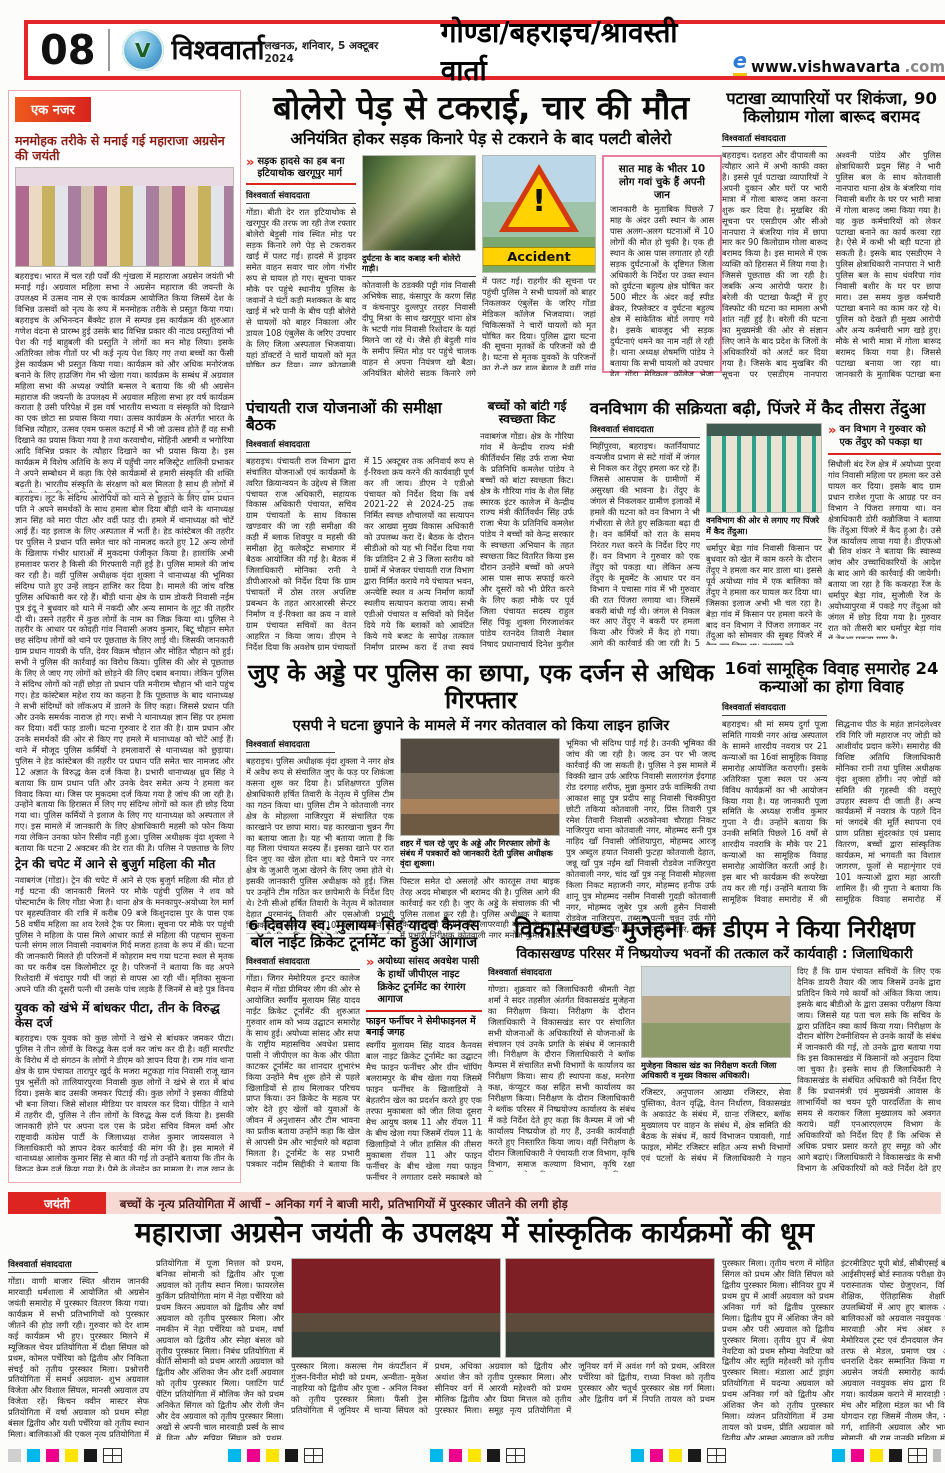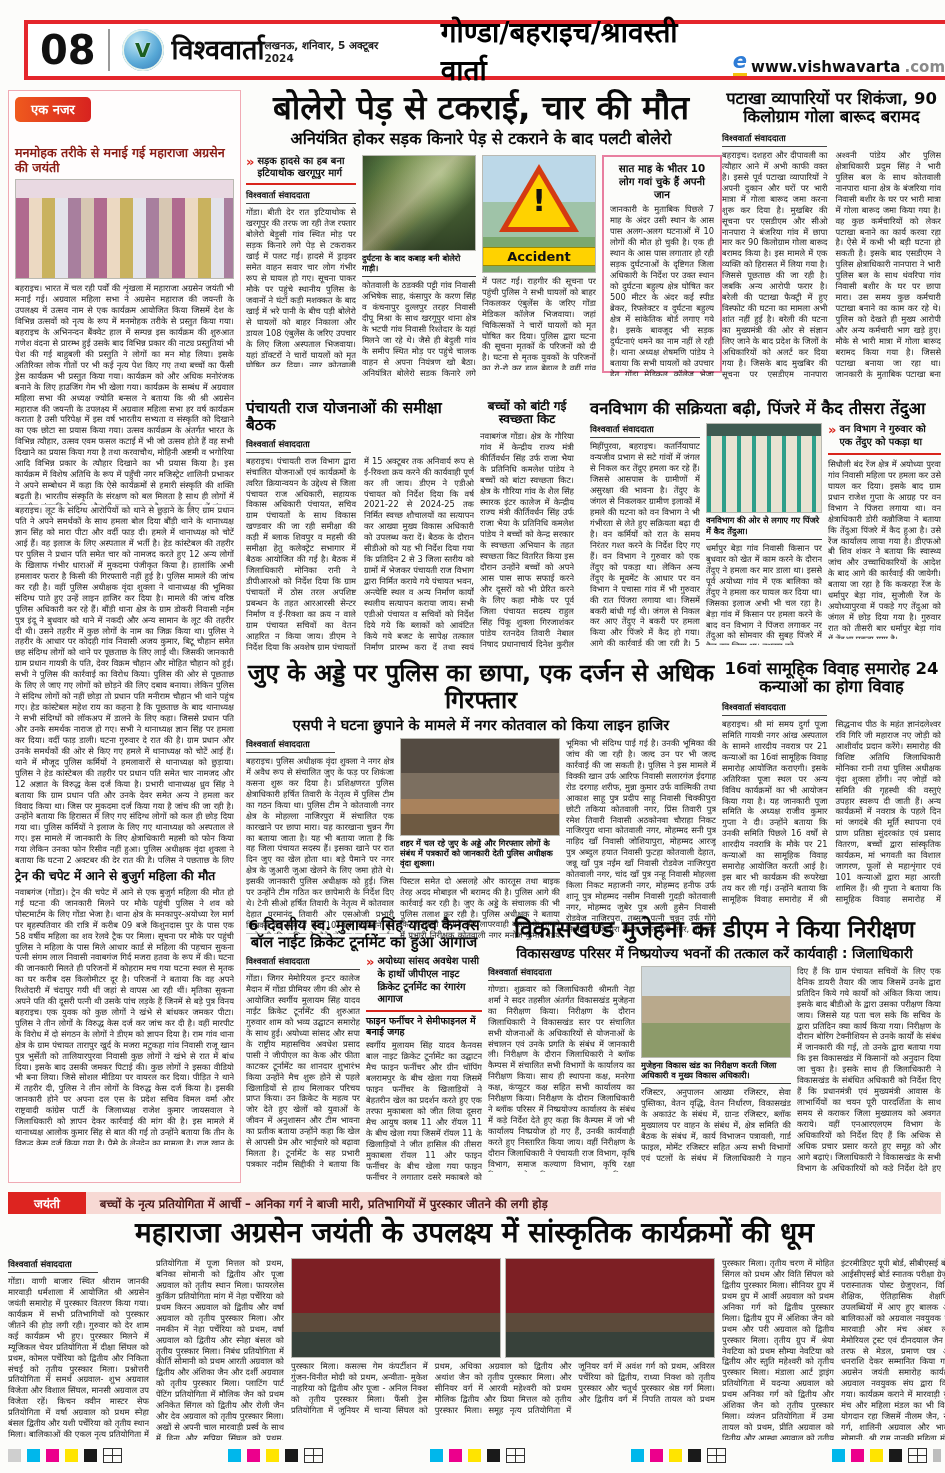--- a/index.html
+++ b/index.html
@@ -53,36 +53,36 @@
   .tri-i{position:absolute;left:50%;top:18px;transform:translateX(-50%);width:0;height:0;
          border-left:31px solid transparent;border-right:31px solid transparent;border-bottom:53px solid #ffd200;}
   .bang{position:absolute;left:50%;top:30px;transform:translateX(-50%);font-weight:bold;
         font-size:30px;color:#111;line-height:1;}
   .signbar{position:absolute;left:50%;bottom:6px;transform:translateX(-50%);background:#ffd200;
            color:#111;font-weight:bold;font-size:13px;padding:1px 24px;border:1px solid #9c8a00;}
   
   .leftcol{position:absolute;left:8px;top:90px;width:233px;height:1093px;border:1px solid #f0aab4;
            box-sizing:border-box;padding:4px 6px;background:#fffdfd;}
   .eklabel{display:inline-block;background:linear-gradient(90deg,#ef5a1e,#d8231f);color:#fff;
-           font-weight:bold;font-size:13px;padding:3px 16px 4px;border-radius:5px;margin:2px 0 23px;}
+           font-weight:bold;font-size:13px;padding:3px 16px 4px;border-radius:0;margin:2px 0 11px;}
   .ekhead{font-size:12.6px;font-weight:bold;color:#8a1c14;line-height:1.2;margin-bottom:4px;}
   .subhead2{font-size:12.2px;font-weight:bold;color:#0c0c0c;line-height:1.2;margin:6px 0 3px;}
   
   .main{position:absolute;left:246px;top:90px;width:695px;height:1093px;}
   .blk{position:absolute;box-sizing:border-box;}
   .row{display:flex;gap:6px;}
   .pinkbox{border:2px solid #e87fa0;padding:5px 6px;box-sizing:border-box;}
   .pinkbox .t{font-size:10.3px;font-weight:bold;text-align:center;line-height:1.25;margin-bottom:4px;color:#0c0c0c;}
   .pull{font-size:9.8px;font-weight:bold;line-height:1.3;display:flex;gap:3px;color:#121212;}
   .pull .arr{color:#d9251c;font-size:13px;line-height:1;}
   
   .strip{position:absolute;left:8px;top:1192px;width:933px;height:22px;background:#f7d9d4;
          display:flex;align-items:center;}
   .striplabel{background:#dd2420;color:#fff;font-weight:bold;font-size:12px;height:100%;
-              display:flex;align-items:center;padding:0 26px;}
+              display:flex;align-items:center;padding:0 36px;}
   .striptext{font-size:11.6px;font-weight:bold;color:#4a1a1a;padding-left:14px;}
   .bigbh{position:absolute;left:8px;top:1218px;width:933px;text-align:center;font-size:28px;
          font-weight:bold;color:#0b0b0b;line-height:1.1;}
   .botwrap{position:absolute;left:8px;top:1258px;width:933px;height:182px;display:flex;gap:7px;}
   .cols3{column-count:3;column-gap:7px;height:62px;margin-top:3px;}
   
   .cbars{position:absolute;left:8px;top:1448px;width:933px;height:15px;display:flex;
          justify-content:space-between;align-items:center;}
   .cgrp{display:flex;gap:6px;align-items:center;}
   .sq{width:13px;height:13px;}
@@ -114,20 +114,21 @@
   </div>
 
   <div class="leftcol">
     <div class="eklabel">एक नजर</div>
     <div class="ekhead">मनमोहक तरीके से मनाई गई महाराजा अग्रसेन की जयंती</div>
     <div class="photo ph-women" style="height:100px;"></div>
     <div class="bt" style="height:222px;margin-top:4px;">बहराइच। भारत में चल रही पर्वों की शृंखला में महाराजा अग्रसेन जयंती भी मनाई गई। अग्रवाल महिला सभा ने अग्रसेन महाराज की जयन्ती के उपलक्ष्य में उत्सव नाम से एक कार्यक्रम आयोजित किया जिसमें देश के विभिन्न उत्सवों को नृत्य के रूप में मनमोहक तरीके से प्रस्तुत किया गया। बहराइच के अभिनन्दन बैंक्वेट हाल में सम्पन्न इस कार्यक्रम की शुरुआत गणेश वंदना से प्रारम्भ हुई उसके बाद विभिन्न प्रकार की नाट्य प्रस्तुतियां भी पेश की गई बाहुबली की प्रस्तुति ने लोगों का मन मोह लिया। इसके अतिरिक्त लोक गीतों पर भी कई नृत्य पेश किए गए तथा बच्चों का फैंसी ड्रेस कार्यक्रम भी प्रस्तुत किया गया। कार्यक्रम को और अधिक मनोरंजक बनाने के लिए हाउजिंग गेम भी खेला गया। कार्यक्रम के सम्बंध में अग्रवाल महिला सभा की अध्यक्ष ज्योति बन्सल ने बताया कि श्री श्री अग्रसेन महाराज की जयन्ती के उपलक्ष्य में अग्रवाल महिला सभा हर वर्ष कार्यक्रम कराता है उसी परिपेक्ष में इस वर्ष भारतीय सभ्यता व संस्कृति को दिखाने का एक छोटा सा प्रयास किया गया। उत्सव कार्यक्रम के अंतर्गत भारत के विभिन्न त्यौहार, उत्सव एवम फसल कटाई में भी जो उत्सव होते हैं वह सभी दिखाने का प्रयास किया गया है तथा करवाचौथ, मोहिनी अष्टमी व भगोरिया आदि विभिन्न प्रकार के त्यौहार दिखाने का भी प्रयास किया है। इस कार्यक्रम में विशेष अतिथि के रूप में पहुँची नगर मजिस्ट्रेट शालिनी प्रभाकर ने अपने सम्बोधन में कहा कि ऐसे कार्यक्रमों से हमारी संस्कृति की शक्ति बढ़ती है। भारतीय संस्कृति के संरक्षण को बल मिलता है साथ ही लोगों में भारतीय संस्कृति के प्रति और भी प्यार पनपता है। इस कार्यक्रम में संरक्षक स्नेहा डालमिया, सचिव नेहा अग्रवाल, श्वेता अग्रवाल, सोनू अग्रवाल, शकुन चिड़िया, आशा दोधानिया सुमन गोयल, ईशा कैड़िया, कुसुम बालाजी आदि ने भी बढ़ चढ़ कर हिस्सा लिया।</div>
     <div class="bt" style="height:358px;">बहराइच। लूट के संदिग्ध आरोपियों को थाने से छुड़ाने के लिए ग्राम प्रधान पति ने अपने समर्थकों के साथ हमला बोल दिया बौंड़ी थाने के थानाध्यक्ष ज्ञान सिंह को मारा पीटा और वर्दी फाड़ दी। हमले में थानाध्यक्ष को चोटें आई हैं। वह इलाज के लिए अस्पताल में भर्ती है। हेड कांस्टेबल की तहरीर पर पुलिस ने प्रधान पति समेत चार को नामजद करते हुए 12 अन्य लोगों के खिलाफ गंभीर धाराओं में मुकदमा पंजीकृत किया है। हालांकि अभी हमलावर फरार है किसी की गिरफ्तारी नहीं हुई है। पुलिस मामले की जांच कर रही है। वहीं पुलिस अधीक्षक वृंदा शुक्ला ने थानाध्यक्ष की भूमिका संदिग्ध पाते हुए उन्हें लाइन हाजिर कर दिया है। मामले की जांच वरिष्ठ पुलिस अधिकारी कर रहे हैं। बौंड़ी थाना क्षेत्र के ग्राम डोकरी निवासी नईम पुत्र इंदू ने बुधवार को थाने में नकदी और अन्य सामान के लूट की तहरीर दी थी। उसने तहरीर में कुछ लोगों के नाम का जिक्र किया था। पुलिस ने तहरीर के आधार पर कोदही गांव निवासी अजय कुमार, बिटू चौहान समेत छह संदिग्ध लोगों को थाने पर पूछताछ के लिए लाई थी। जिसकी जानकारी ग्राम प्रधान गायत्री के पति, देवर विक्रम चौहान और मोहित चौहान को हुई। सभी ने पुलिस की कार्रवाई का विरोध किया। पुलिस की ओर से पूछताछ के लिए ले जाए गए लोगों को छोड़ने की लिए दबाव बनाया। लेकिन पुलिस ने संदिग्ध लोगों को नहीं छोड़ा तो प्रधान पति मनीराम चौहान भी थाने पहुंच गए। हेड कांस्टेबल महेश राय का कहना है कि पूछताछ के बाद थानाध्यक्ष ने सभी संदिग्धों को लॉकअप में डालने के लिए कहा। जिससे प्रधान पति और उनके समर्थक नाराज हो गए। सभी ने थानाध्यक्ष ज्ञान सिंह पर हमला कर दिया। वर्दी फाड़ डाली। घटना गुरुवार दे रात की है। ग्राम प्रधान और उनके समर्थकों की ओर से किए गए हमले में थानाध्यक्ष को चोटें आई हैं। थाने में मौजूद पुलिस कर्मियों ने हमलावारों से थानाध्यक्ष को छुड़ाया। पुलिस ने हेड कांस्टेबल की तहरीर पर प्रधान पति समेत चार नामजद और 12 अज्ञात के विरुद्ध केस दर्ज किया है। प्रभारी थानाध्यक्ष ध्रुव सिंह ने बताया कि ग्राम प्रधान पति और उनके देवर समेत अन्य ने हमला कर विवाद किया था। जिस पर मुकदमा दर्ज किया गया है जांच की जा रही है। उन्होंने बताया कि हिरासत में लिए गए संदिग्ध लोगों को कल ही छोड़ दिया गया था। पुलिस कर्मियों ने इलाज के लिए गए थानाध्यक्ष को अस्पताल ले गए। इस मामले में जानकारी के लिए क्षेत्राधिकारी महसी को फोन किया गया लेकिन उनका फोन रिसीव नहीं हुआ। पुलिस अधीक्षक वृंदा शुक्ला ने बताया कि घटना 2 अक्टूबर की देर रात की है। पुलिस ने पूछताछ के लिए कुछ लड़कों को हिरासत में लिया था। इसी को लेकर थाना प्रभारी और उनके बीच धक्कापाई हुई थी। जिसमें थाना प्रभारी को चोटें आई थीं। उनकी एक उंगली फैक्चर हो गई है। आरोपियों के खिलाफ मुकदमा पंजीकृत कर मुख्य चार आरोपियों को गिरफ्तार कर लिया गया है। पुलिस अधिकारियों की जांच में थाना प्रभारी की भूमिका भी संदिग्ध पाई गई है। जिसकी जांच कराई जा रही है। फिलहाल थाना प्रभारी को लाइन हाजिर कर दिया गया है।</div>
     <div class="subhead2">ट्रेन की चपेट में आने से बुजुर्ग महिला की मौत</div>
     <div class="bt" style="height:120px;">नवाबगंज (गोंडा)। ट्रेन की चपेट में आने से एक बुजुर्ग महिला की मौत हो गई घटना की जानकारी मिलने पर मौके पहुंची पुलिस ने शव को पोस्टमार्टम के लिए गोंडा भेजा है। थाना क्षेत्र के मनकापुर-अयोध्या रेल मार्ग पर बृहस्पतिवार की रात्रि में करीब 09 बजे किशुनदास पुर के पास एक 58 वर्षीय महिला का शव रेलवे ट्रैक पर मिला। सूचना पर मौके पर पहुंची पुलिस ने महिला के पास मिले आधार कार्ड से महिला की पहचान सुकना पत्नी संगम लाल निवासी नवाबगंज गिर्द मजरा हतवा के रूप में की। घटना की जानकारी मिलते ही परिजनों में कोहराम मच गया घटना स्थल से मृतक का घर करीब दस किलोमीटर दूर है। परिजनों ने बताया कि वह अपने रिश्तेदारी में चंदापुर गयी थीं जहां से वापस आ रही थीं। मृतिका सुकना अपने पति की दूसरी पत्नी थी उसके पांच लड़के हैं जिनमें से बड़े पुत्र विनय की शादी हो चुकी है दो बेटियों मीना और गायत्री की शादी हो चुकी है। प्रभारी निरीक्षक निर्भय नारायण सिंह ने बताया कि शव को पोस्टमार्टम के लिए गोंडा भेज दिया गया है।</div>
+    <div class="subhead2">युवक को खंभे में बांधकर पीटा, तीन के विरुद्ध केस दर्ज</div>
     <div class="bt" style="height:138px;">बहराइच। एक युवक को कुछ लोगों ने खंभे से बांधकर जमकर पीटा। पुलिस ने तीन लोगों के विरुद्ध केस दर्ज कर जांच कर दी है। वहीं मारपीट के विरोध में दो संगठन के लोगों ने डीएम को ज्ञापन दिया है। राम गांव थाना क्षेत्र के ग्राम पंचायत तारापुर खुर्द के मजरा मटुकहा गांव निवासी राजू खान पुत्र भुर्सेती को तालियारपुरवा निवासी कुछ लोगों ने खंभे से रात में बांध दिया। इसके बाद उसकी जमकर पिटाई की। कुछ लोगों ने इसका वीडियो भी बना लिया। जिसे सोशल मीडिया पर वायरल कर दिया। पीड़ित ने थाने में तहरीर दी, पुलिस ने तीन लोगों के विरुद्ध केस दर्ज किया है। इसकी जानकारी होने पर अपना दल एस के प्रदेश सचिव विमल वर्मा और राष्ट्रवादी कांग्रेस पार्टी के जिलाध्यक्ष राजेश कुमार जायसवाल ने जिलाधिकारी को ज्ञापन देकर कार्रवाई की मांग की है। इस मामले में थानाध्यक्ष आलोक कुमार सिंह से बात की गई तो उन्होंने बताया कि तीन के विरुद्ध केस दर्ज किया गया है। पैसे के लेनदेन का मामला है। राजू खान के विरुद्ध गोकशी का केस भी दर्ज है।</div>
   </div>
 
   <div class="main">
 
     <div class="blk" style="left:0;top:0;width:470px;height:303px;">
       <div class="hl" style="font-size:33px;text-align:center;">बोलेरो पेड़ से टकराई, चार की मौत</div>
       <div class="hl" style="font-size:16px;text-align:center;margin-top:3px;">अनियंत्रित होकर सड़क किनारे पेड़ से टकराने के बाद पलटी बोलेरो</div>
       <div class="row" style="margin-top:7px;height:218px;">
         <div style="width:110px;flex:none;">

